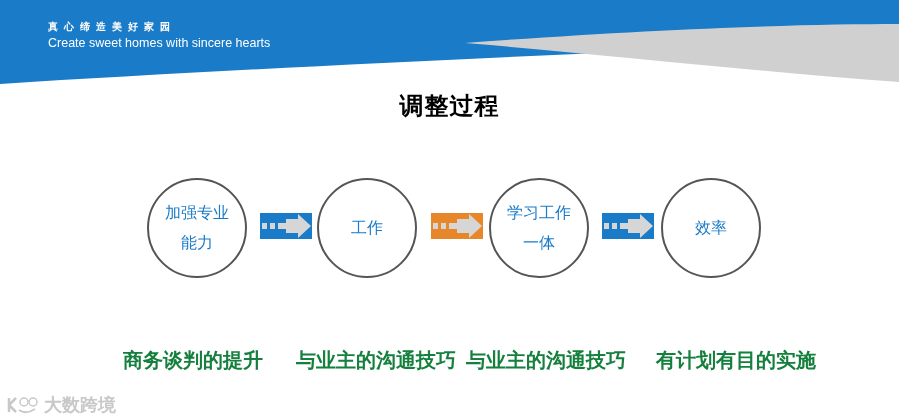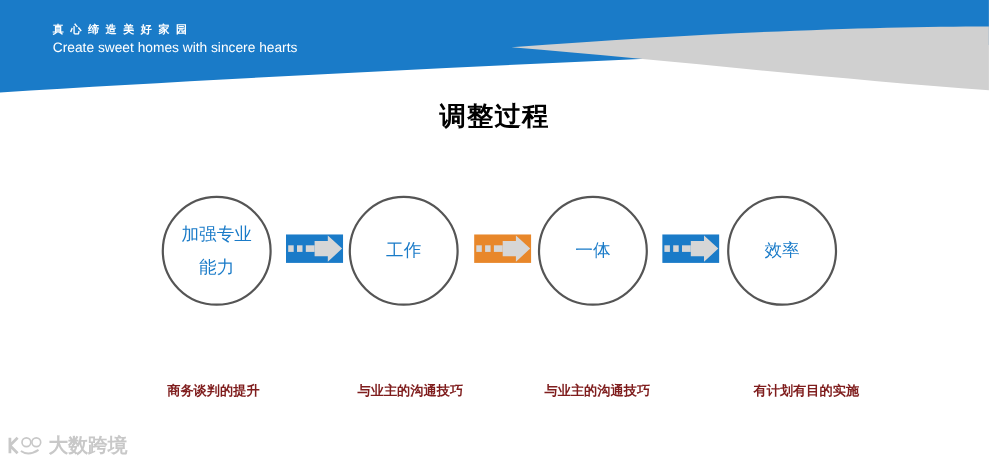--- a/index.html
+++ b/index.html
@@ -22,23 +22,22 @@
       color: #000000; font-size: 24px; font-weight: bold; letter-spacing: 1px;
     }
     .circle {
       position: absolute; width: 100px; height: 100px; border-radius: 50%;
       border: 2px solid #555555; background: #fff; box-sizing: border-box;
       display: flex; flex-direction: column; align-items: center; justify-content: center;
       color: #1a7bc8; font-weight: normal; font-size: 16px; line-height: 30px;
     }
     .arrow { position: absolute; width: 52px; height: 26px; }
     .caption {
-      position: absolute; top: 347px; color: #7f1d1d; font-weight: bold; font-size: 12px;
+      position: absolute; top: 347px; color: #15803d; font-weight: bold; font-size: 20px;
       white-space: nowrap;
-      margin-left: 29px;
     }
     .watermark {
       position: absolute; left: 6px; top: 393px; color: #c8c8c8; font-size: 18px;
       font-weight: bold; display: flex; align-items: center; gap: 4px;
     }
   </style>
 </head>
 <body>
 
 <svg class="header-bg" viewBox="0 0 899 90" preserveAspectRatio="none">
@@ -52,20 +51,21 @@
 <div class="title">调整过程</div>
 
 <div class="circle" style="left:147px; top:178px;">
   <span>加强专业</span>
   <span>能力</span>
 </div>
 <div class="circle" style="left:317px; top:178px;">
   <span>工作</span>
 </div>
 <div class="circle" style="left:489px; top:178px;">
+  <span>学习工作</span>
   <span>一体</span>
 </div>
 <div class="circle" style="left:661px; top:178px;">
   <span>效率</span>
 </div>
 
 <svg class="arrow" style="left:260px; top:213px;" viewBox="0 0 52 26">
   <rect x="0" y="0" width="52" height="26" fill="#1a7bc8"></rect>
   <rect x="2" y="10" width="5" height="6" fill="#d6d6d6"></rect>
   <rect x="10" y="10" width="5" height="6" fill="#d6d6d6"></rect>

